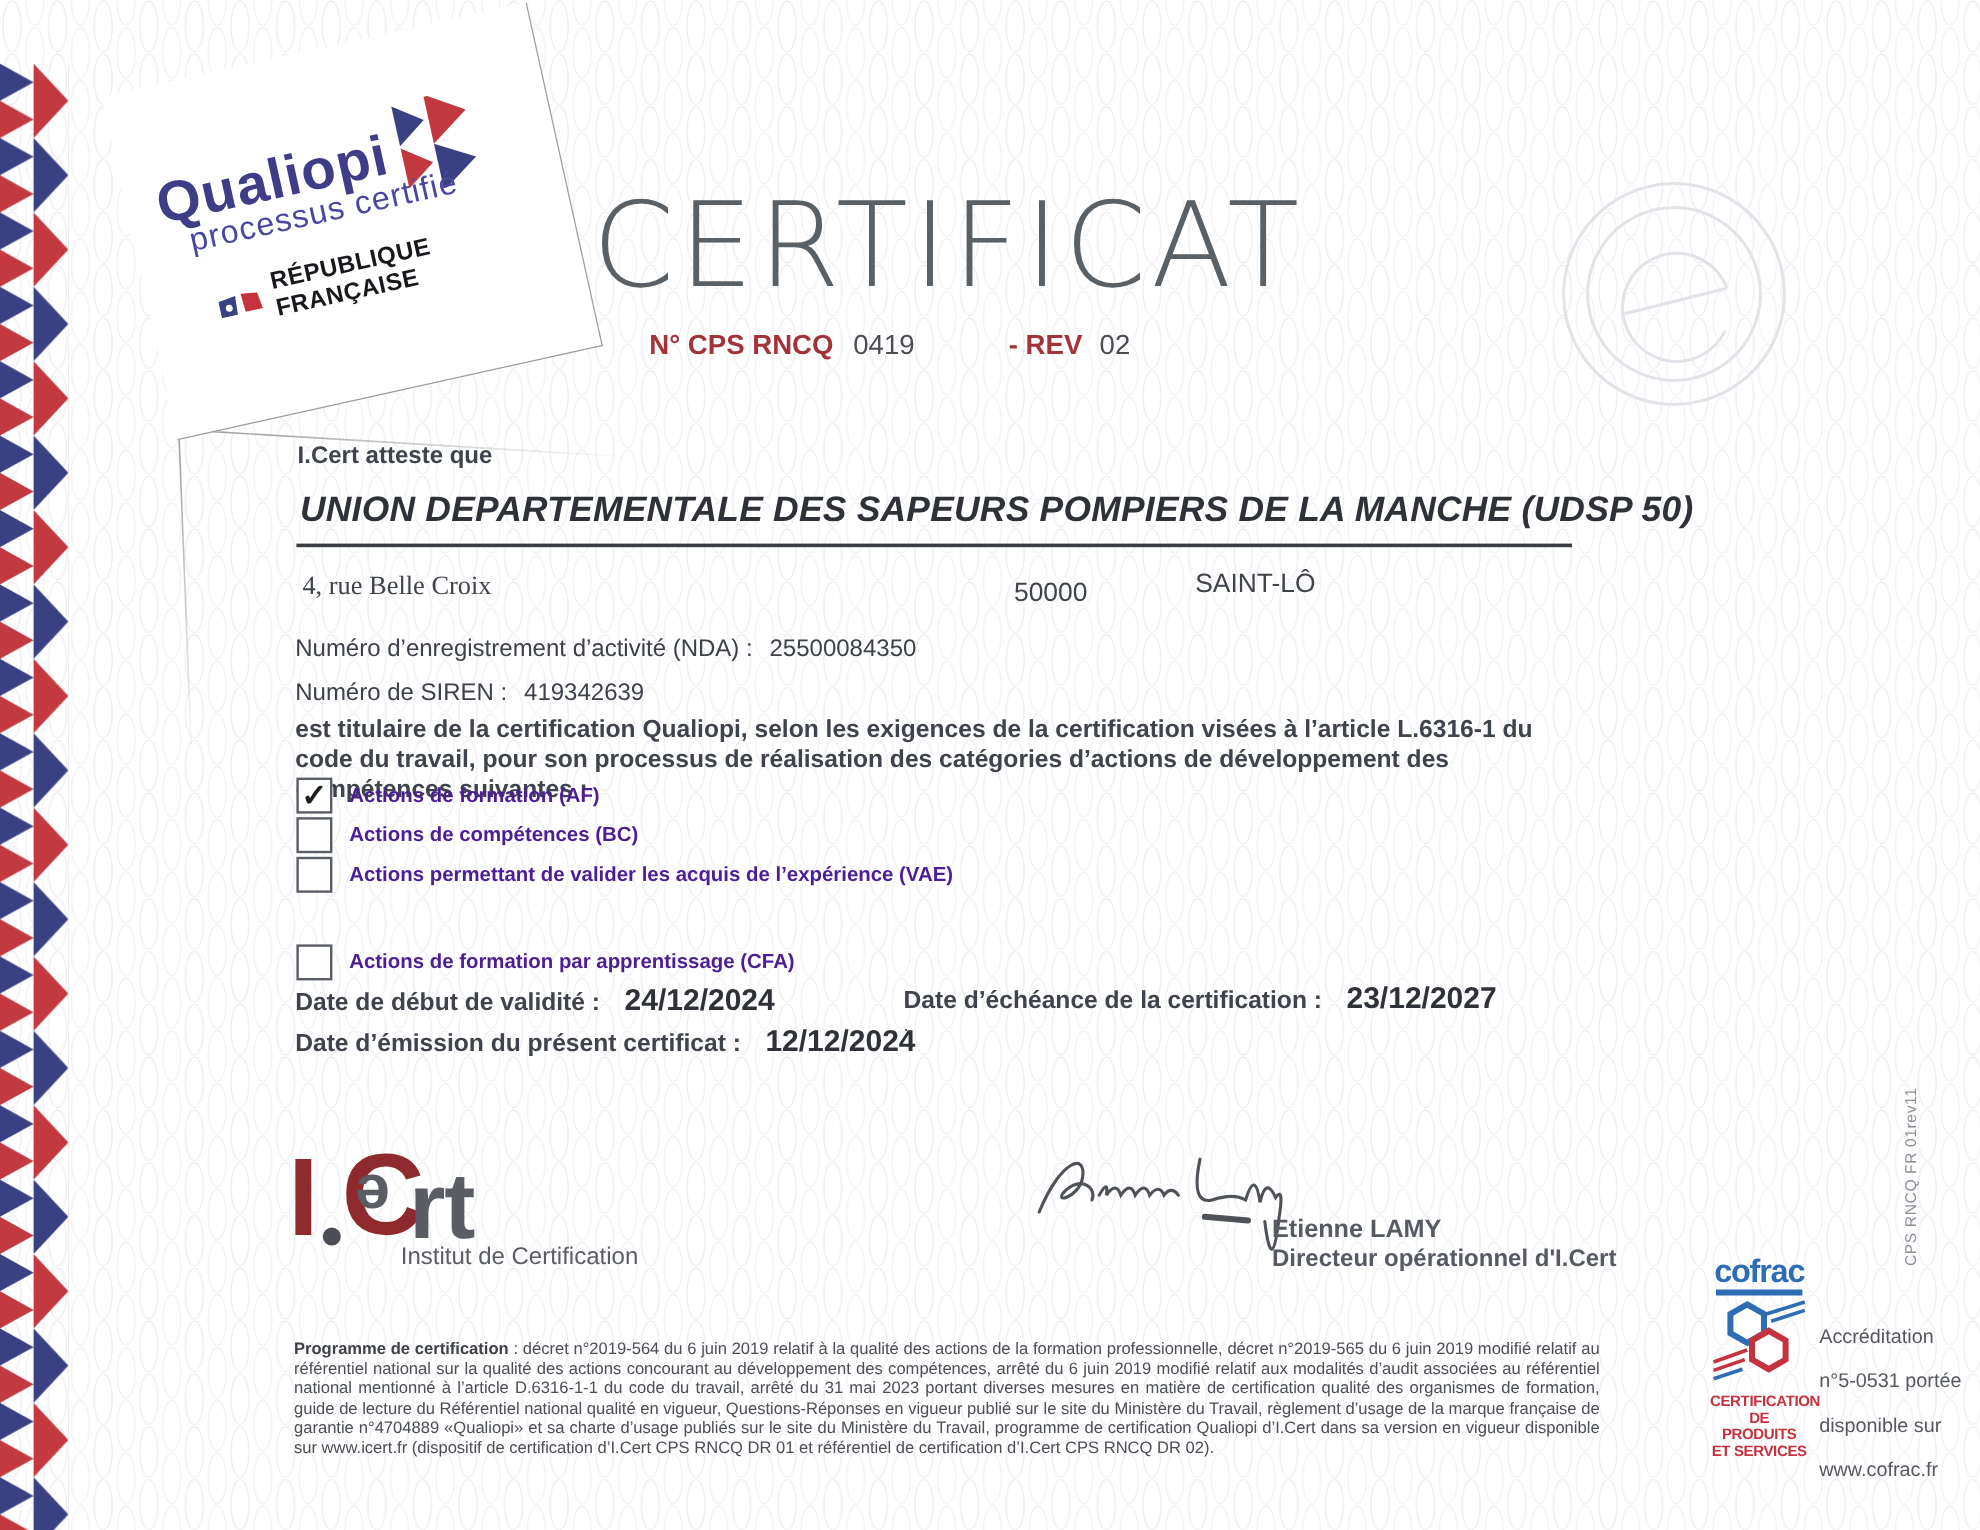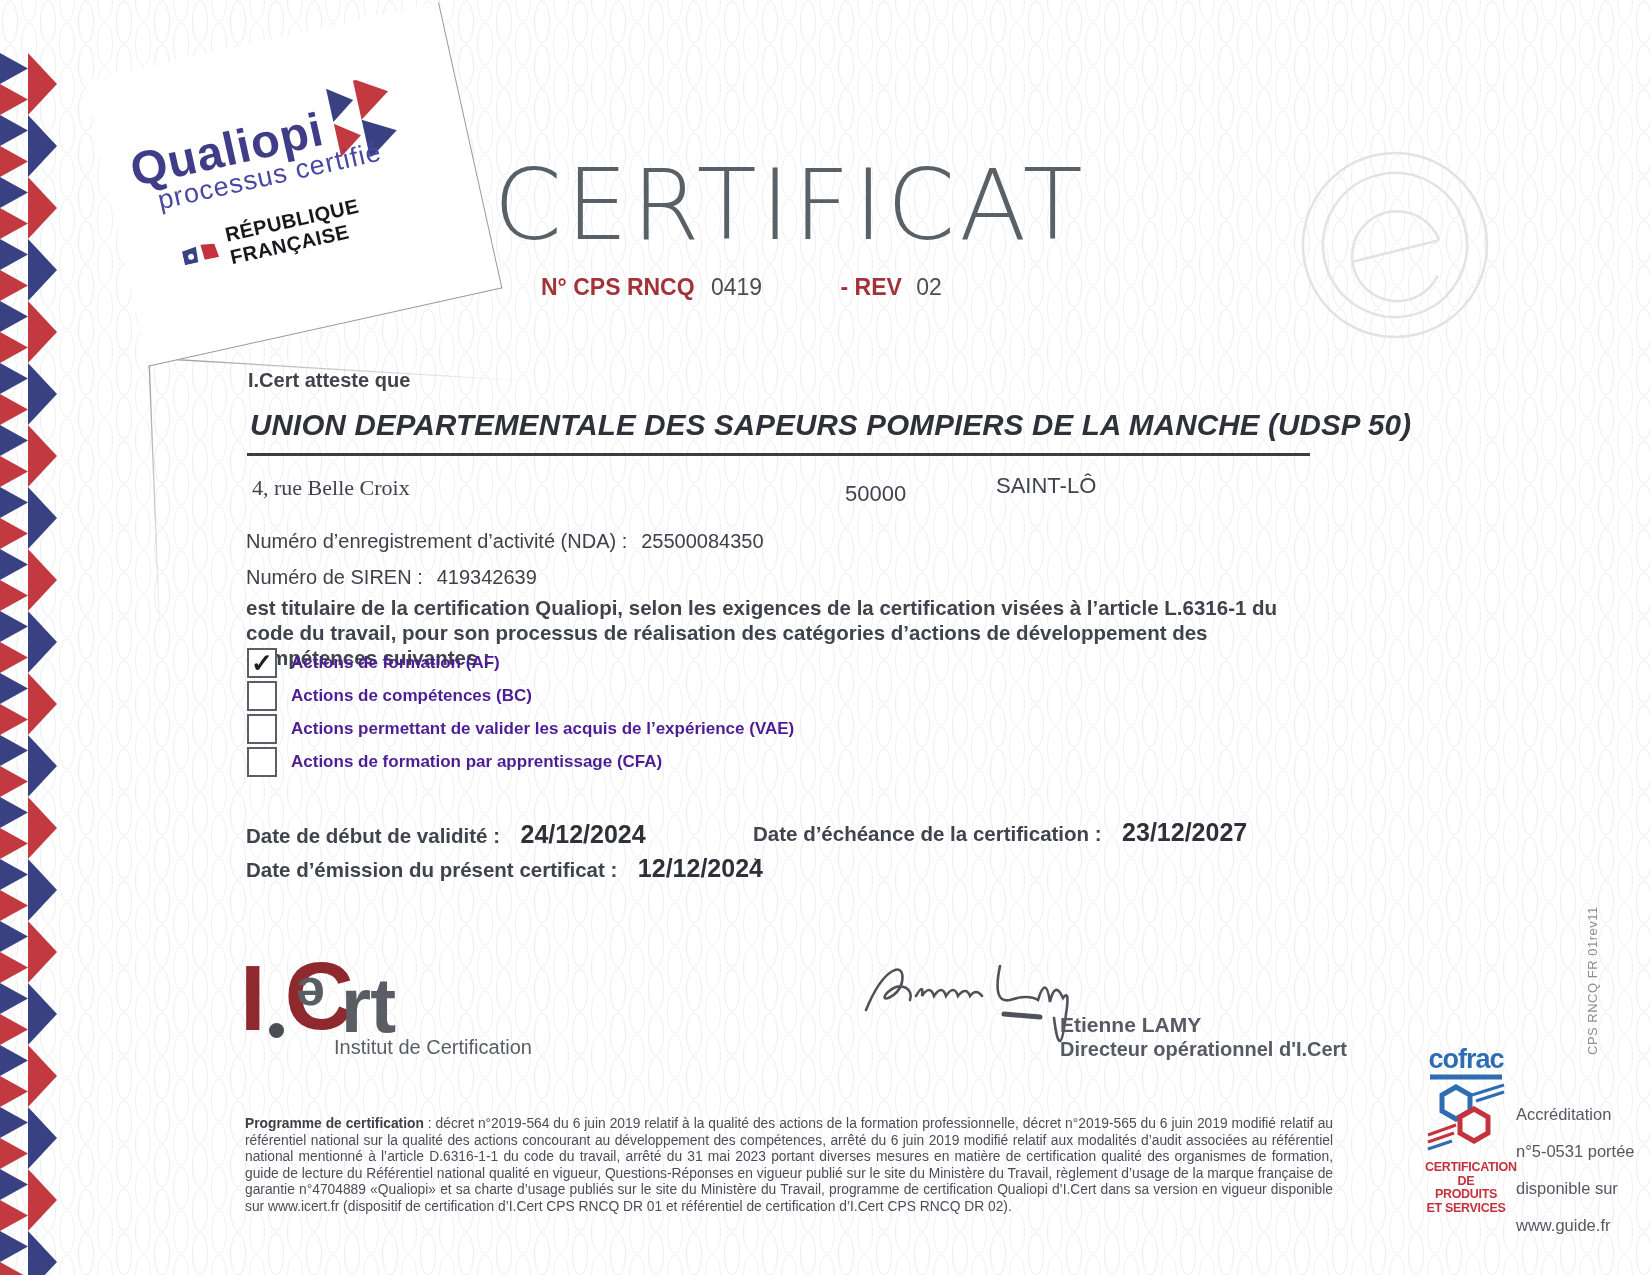--- a/index.html
+++ b/index.html
@@ -192,21 +192,21 @@
       <span></span>
     </span>
   <span class="cat-label">Actions de compétences (BC)</span>
 </div>
 <div class="cat-row" style="top:714px">
   <span class="cat-box">
       <span></span>
     </span>
   <span class="cat-label">Actions permettant de valider les acquis de l’expérience (VAE)</span>
 </div>
-<div class="cat-row" style="top:747px">
+<div class="cat-row" style="top:787px">
   <span class="cat-box">
       <span></span>
     </span>
   <span class="cat-label">Actions de formation par apprentissage (CFA)</span>
 </div>
 
 <div id="date-start" class="abs">
   <span class="date-lab">Date de début de validité :</span>
   <span class="date-val">24/12/2024</span>
 </div>
@@ -267,16 +267,16 @@
   <div class="cof-cap">
     <span>CERTIFICATION</span><br>
     <span>DE PRODUITS</span><br>
     <span>ET SERVICES</span>
   </div>
 </div>
 <div id="cofrac-text" class="abs">
   <span>Accréditation</span>
   <span>n°5-0531 portée</span>
   <span>disponible sur</span>
-  <span>www.guide.fr</span>
+  <span>www.cofrac.fr</span>
 </div>
 
 <div id="side-code" class="abs">CPS RNCQ FR 01rev11</div>
 
 </body></html>

